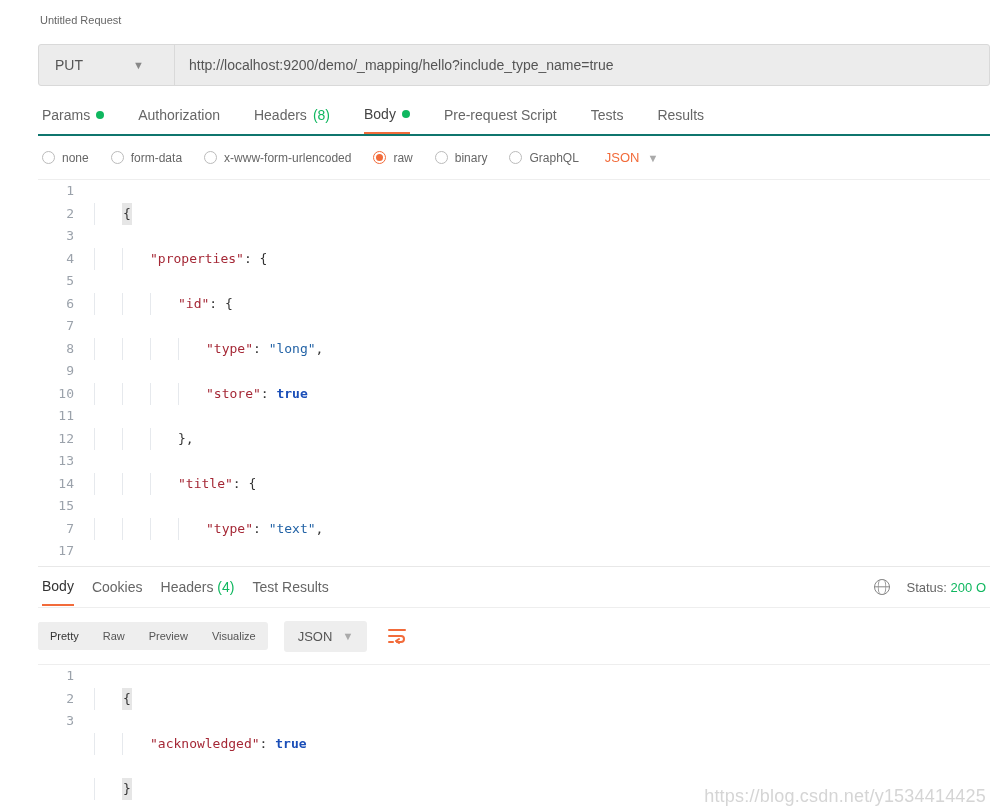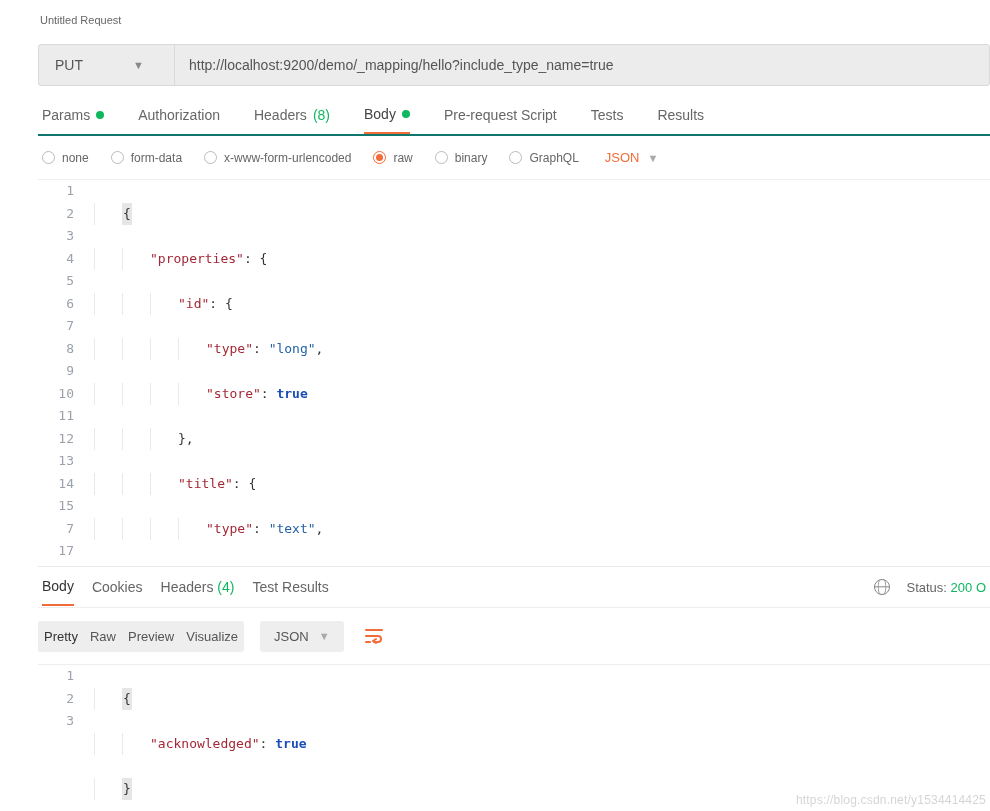--- a/index.html
+++ b/index.html
@@ -39,30 +39,30 @@
   .resp-tab { font-size: 14px; color: #666; cursor: pointer; padding: 10px 0; }
   .resp-tab.active { border-bottom: 2px solid #f26b3a; color: #333; }
   .resp-tab .cnt { color: #0fb75f; }
   .resp-right { margin-left: auto; display: flex; align-items: center; gap: 16px; color: #666; font-size: 13px; }
   .globe { width: 16px; height: 16px; border: 1.4px solid #888; border-radius: 50%; position: relative; }
   .globe::before { content: ""; position: absolute; left: 50%; top: -1px; bottom: -1px; width: 7px; border: 1.4px solid #888; border-radius: 50%; transform: translateX(-50%); border-top: none; border-bottom: none; }
   .globe::after { content: ""; position: absolute; top: 50%; left: -1px; right: -1px; height: 1.4px; background: #888; transform: translateY(-50%); }
   .status-val { color: #0fb75f; margin-top: 16px; }
 
   .resp-toolbar { display: flex; align-items: center; gap: 6px; padding: 12px 0 12px 0; }
-  .segbtn { background: #eeeeee; padding: 8px 6px; color: #555; font-size: 13px; cursor: pointer; border-radius: 3px; }
+  .segbtn { background: #eeeeee; padding: 8px 12px; color: #555; font-size: 11px; cursor: pointer; border-radius: 3px; }
   .seggrp { display: flex; background: #eeeeee; border-radius: 3px; overflow: hidden; }
   .seggrp .segbtn { background: transparent; border-radius: 0; }
   .seggrp .segbtn.active { background: #eeeeee; color: #333; }
   .dd { background: #eeeeee; padding: 8px 14px; display: flex; align-items: center; gap: 10px; border-radius: 3px; cursor: pointer; font-size: 13px; margin-left: 10px; }
   .wrapbtn { width: 32px; height: 32px; display: flex; align-items: center; justify-content: center; border-radius: 3px; cursor: pointer; margin-left: 8px; }
   .wrapbtn svg path { stroke: #f26b3a; }
 
   .resp-editor { display: flex; font-family: Consolas, Menlo, monospace; font-size: 13px; line-height: 22.5px; border-top: 1px solid #eee; }
-  .watermark { position: fixed; right: 4px; bottom: 4px; color: #d5d5d5; font-size: 12px; letter-spacing: .2px; pointer-events: none; }
+  .watermark { position: fixed; right: 4px; bottom: 4px; color: #d5d5d5; font-size: 18px; letter-spacing: .2px; pointer-events: none; }
 </style>
 </head>
 <body>
 
 <div class="main">
   <div class="title">Untitled Request</div>
 
   <div class="req-bar">
     <div class="method">
       <span>PUT</span>

